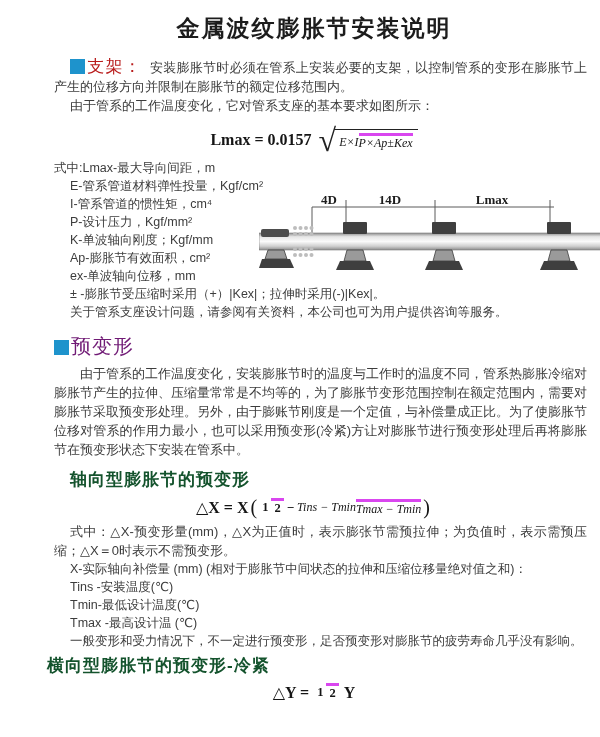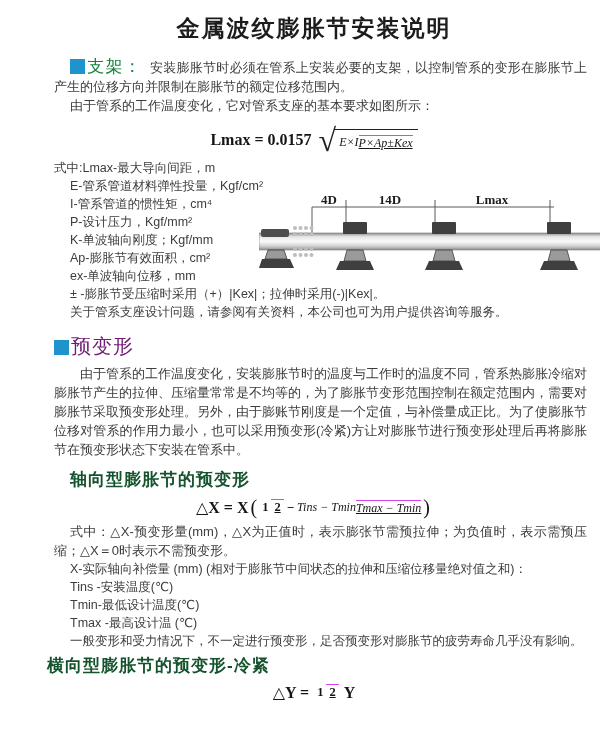--- a/index.html
+++ b/index.html
@@ -11,34 +11,34 @@
   .title {
     margin:0; padding-top:13px; text-align:center;
     font-size:23px; font-weight:bold; color:#1c1c1c; letter-spacing:2px;
   }
   .body-text { font-size:13px; line-height:19px; color:#3c3c3c; text-align:justify; }
   .sec-para { margin:13px 27px 0 40px; text-indent:16px; }
   .sq {
     display:inline-block; width:15px; height:15px; background:#1e93cc;
     vertical-align:-2px; margin-right:2px;
   }
-  .sec-head-inline { color:#15803d; font-size:17px; margin-right:8px; letter-spacing:1px; }
+  .sec-head-inline { color:#b91c1c; font-size:17px; margin-right:8px; letter-spacing:1px; }
   .example { margin:0 27px 0 40px; text-indent:16px; }
 
   .formula {
     display:flex; justify-content:center; align-items:center;
     font-family:"Liberation Serif","DejaVu Serif",serif; color:#151515;
   }
   .f1 { margin-top:9px; }
   .f-bold { font-weight:bold; font-size:16px; }
   .sqrt { display:inline-flex; align-items:center; margin-left:7px; }
   .rad { font-size:32px; font-weight:400; line-height:1; margin-right:-2px; color:#222; }
   .sqrt-body { border-top:1.5px solid #222; padding:2px 5px 0 5px; }
   .frac { display:inline-flex; flex-direction:row; align-items:center; line-height:1.25; }
-  .frac .den { border-top:1px solid #d946ef;text-decoration:underline; }
+  .frac .den { border-top:3px solid #d946ef; }
   .f-it { font-style:italic; font-size:12px; }
   .half { font-size:12.5px; font-weight:bold; padding:0 3px; }
   .paren { font-size:20px; font-weight:400; padding:0 2px; }
   .op { font-size:13px; padding:0 3px; font-weight:bold; }
 
   .defs { margin:3px 0 0 40px; }
   .defs p { margin:0; font-size:12.5px; line-height:18px; }
   .defs p.ind { text-indent:16px; }
 
   .diagram { position:absolute; left:245px; top:193px; }

